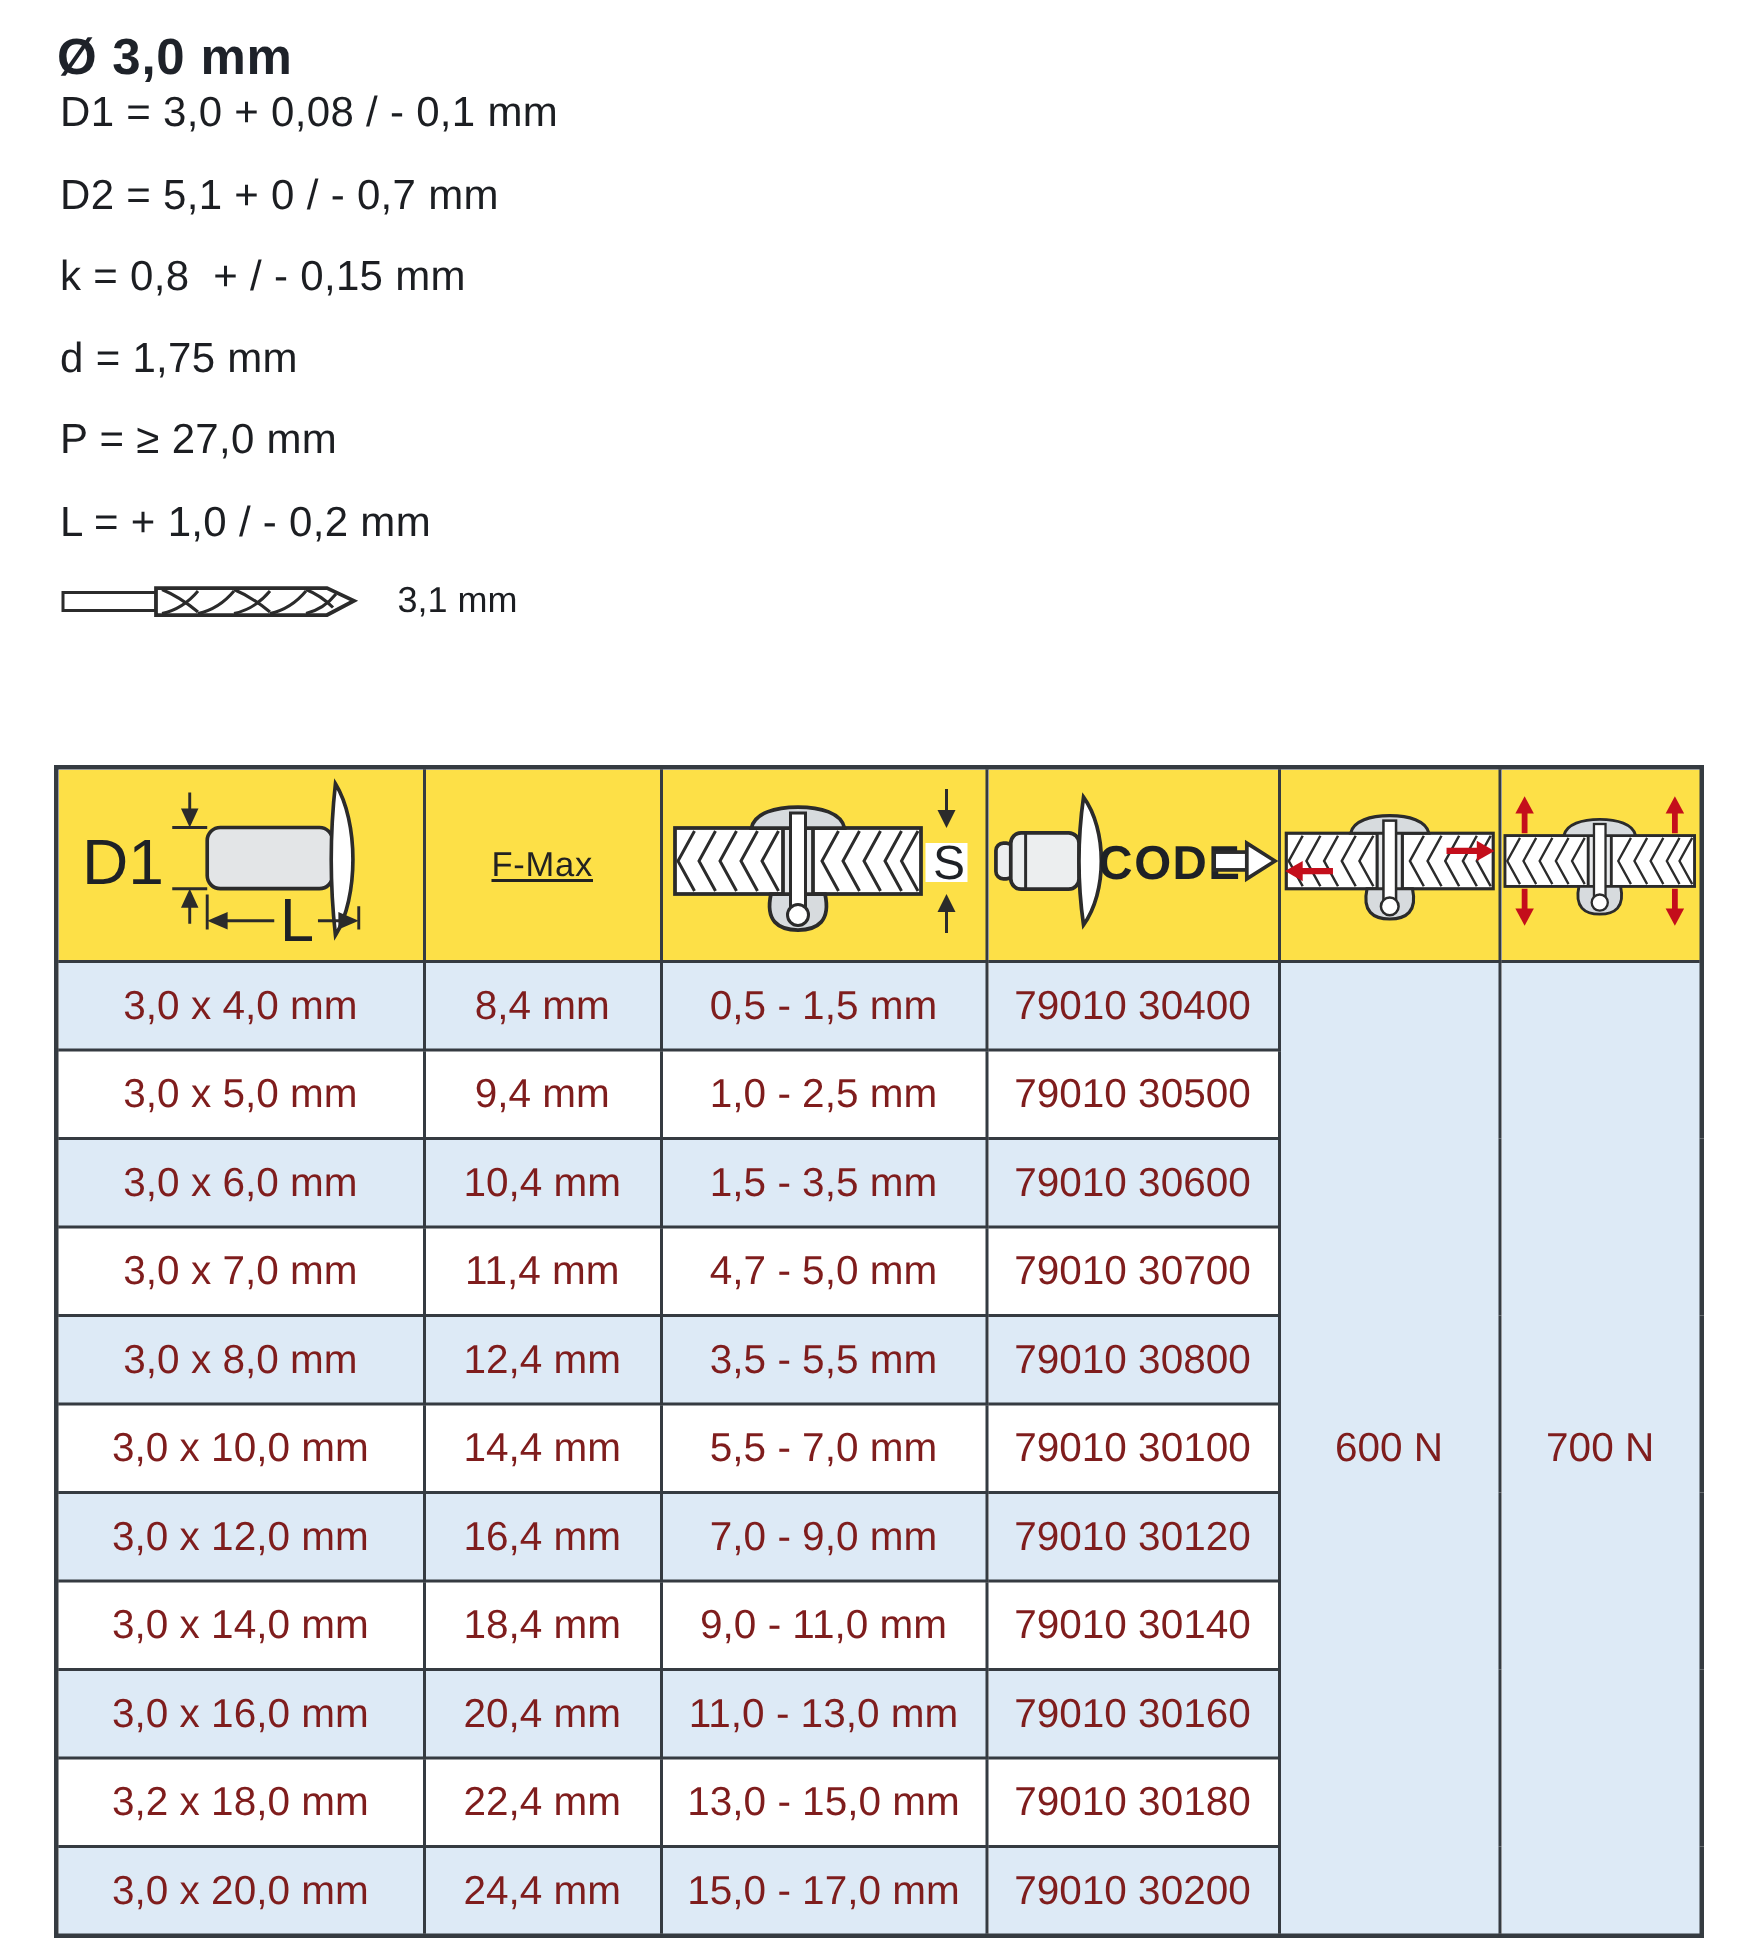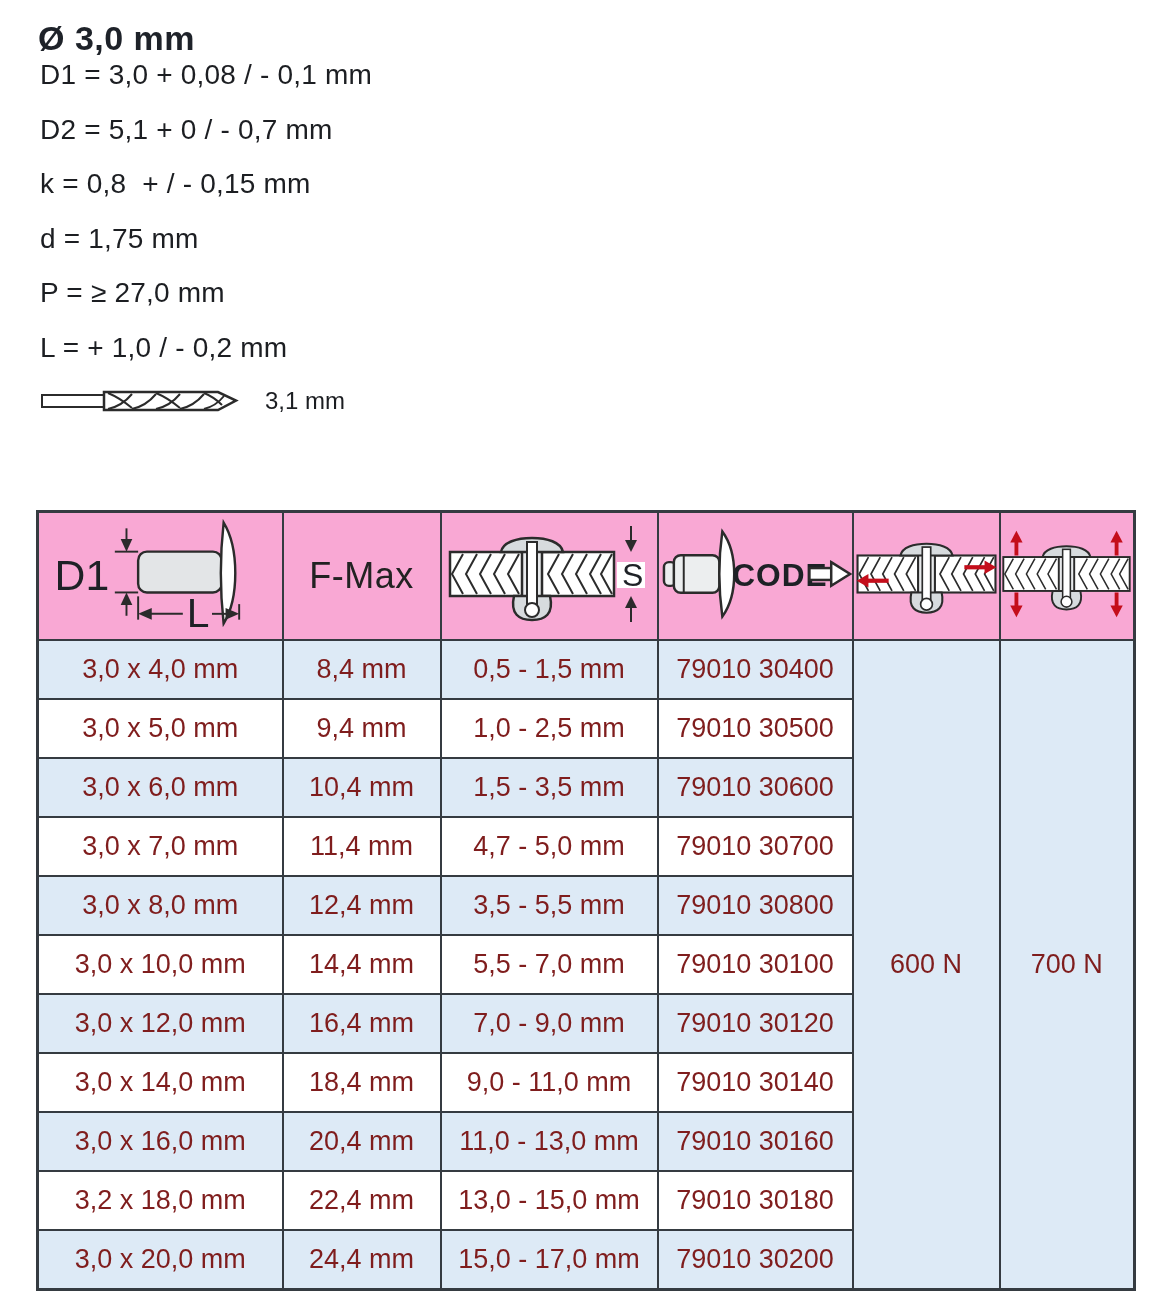--- a/index.html
+++ b/index.html
@@ -24,26 +24,26 @@
 
   table.spec-table{
     position:absolute;left:36px;top:510px;
     border-collapse:collapse;table-layout:fixed;background:#fff;
     border:3px solid #353b41;
   }
   table.spec-table td, table.spec-table th{
     border:2.5px solid #353b41;text-align:center;vertical-align:middle;
     white-space:nowrap;overflow:hidden;padding:0;
   }
-  table.spec-table th{height:117px;background:#f9a8d4;font-weight:normal;}
+  table.spec-table th{height:117px;background:#fde047;font-weight:normal;}
   tr.body-row{height:59px;}
   tr.body-row td{font-size:27px;color:#7f1d1d;}
   tr.alt td{background:#ddeaf6;}
   td.merged{background:#ddeaf6;font-size:28px;color:#26282b;}
-  th .fmax-label{font-size:36px;color:#222;letter-spacing:0.5px;}
+  th .fmax-label{font-size:23px;color:#222;letter-spacing:0.5px;text-decoration:underline;}
   svg .thin{stroke:#2b2b2b;stroke-width:2;fill:none;}
   svg .fill-dark{fill:#2b2b2b;stroke:none;}
   svg .metal{fill:#e3e5e7;stroke:#2b2b2b;stroke-width:2.5;}
   svg .metal-lt{fill:#eceeef;stroke:#2b2b2b;stroke-width:2.5;}
   svg .white{fill:#ffffff;stroke:#2b2b2b;stroke-width:2.5;}
   svg .hatch{stroke:#2b2b2b;stroke-width:2;fill:none;}
   svg .red-line{stroke:#c40e1b;stroke-width:5;fill:none;}
   svg .red-head{fill:#c40e1b;stroke:none;}
   svg text{font-family:"Liberation Sans", sans-serif;fill:#1e2126;}
 </style>

